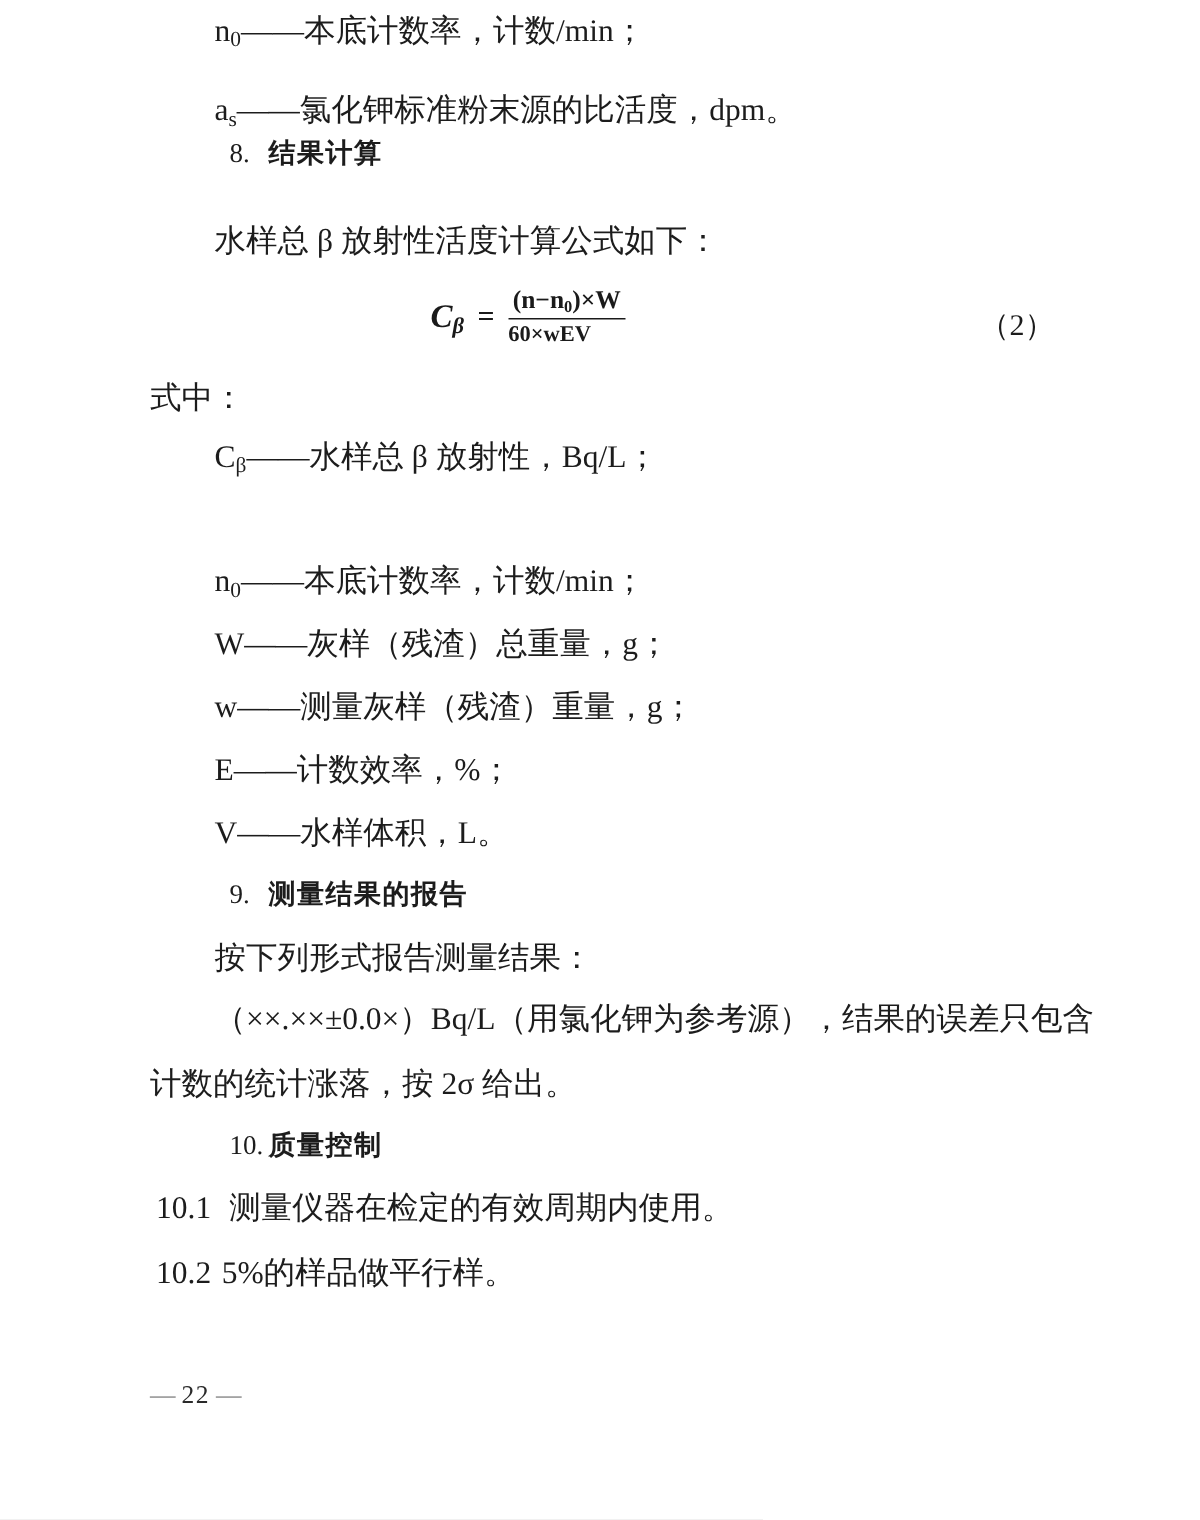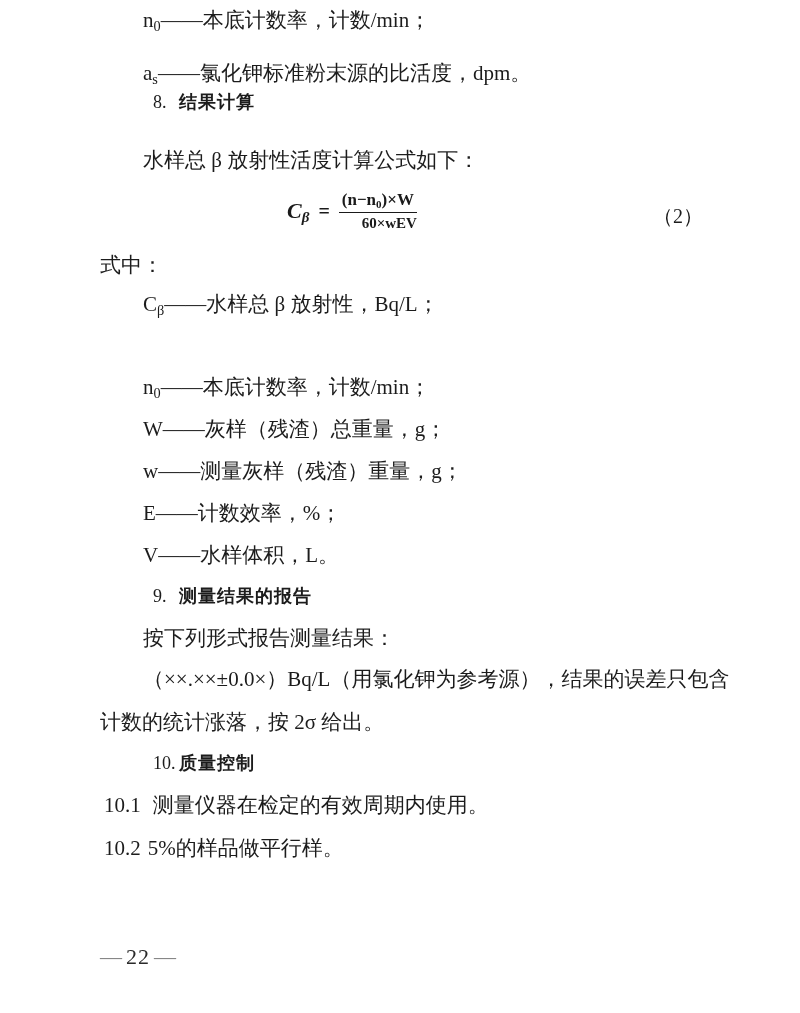--- a/index.html
+++ b/index.html
@@ -51,21 +51,21 @@
     display:flex;
     align-items:center;
     font-weight:bold;
     color:#1a1a1a;
   }
   .f-lhs{font-size:22px;font-style:italic;}
   .f-lhs sub.v{font-size:15px;}
   .f-eq{font-size:20px;margin:0 9px;}
   .fraction{
     display:inline-block;
-    text-align:right;
+    text-align:left;
     vertical-align:middle;
   }
   .fr-num{
     font-size:17px;
     padding:0 3px 2px 3px;
     border-bottom:1.6px solid #1a1a1a;
     white-space:pre;
   }
   .fr-num sub.v{font-size:11px;}
   .fr-den{
@@ -74,22 +74,22 @@
     white-space:pre;
   }
   .eq-number{
     position:absolute;
     left:653px;top:203px;
     font-size:20px;
     white-space:pre;
   }
   .footer{
     position:absolute;
-    left:100px;top:944px;
-    font-size:22px;
+    left:100px;top:920px;
+    font-size:17px;
     white-space:pre;
   }
   .footer .dash{color:#808080;}
   .footer .num{color:#2a2a2a;margin:0 4px;letter-spacing:1px;}
 </style>
 </head>
 <body>
 
 <div class="page">
 

